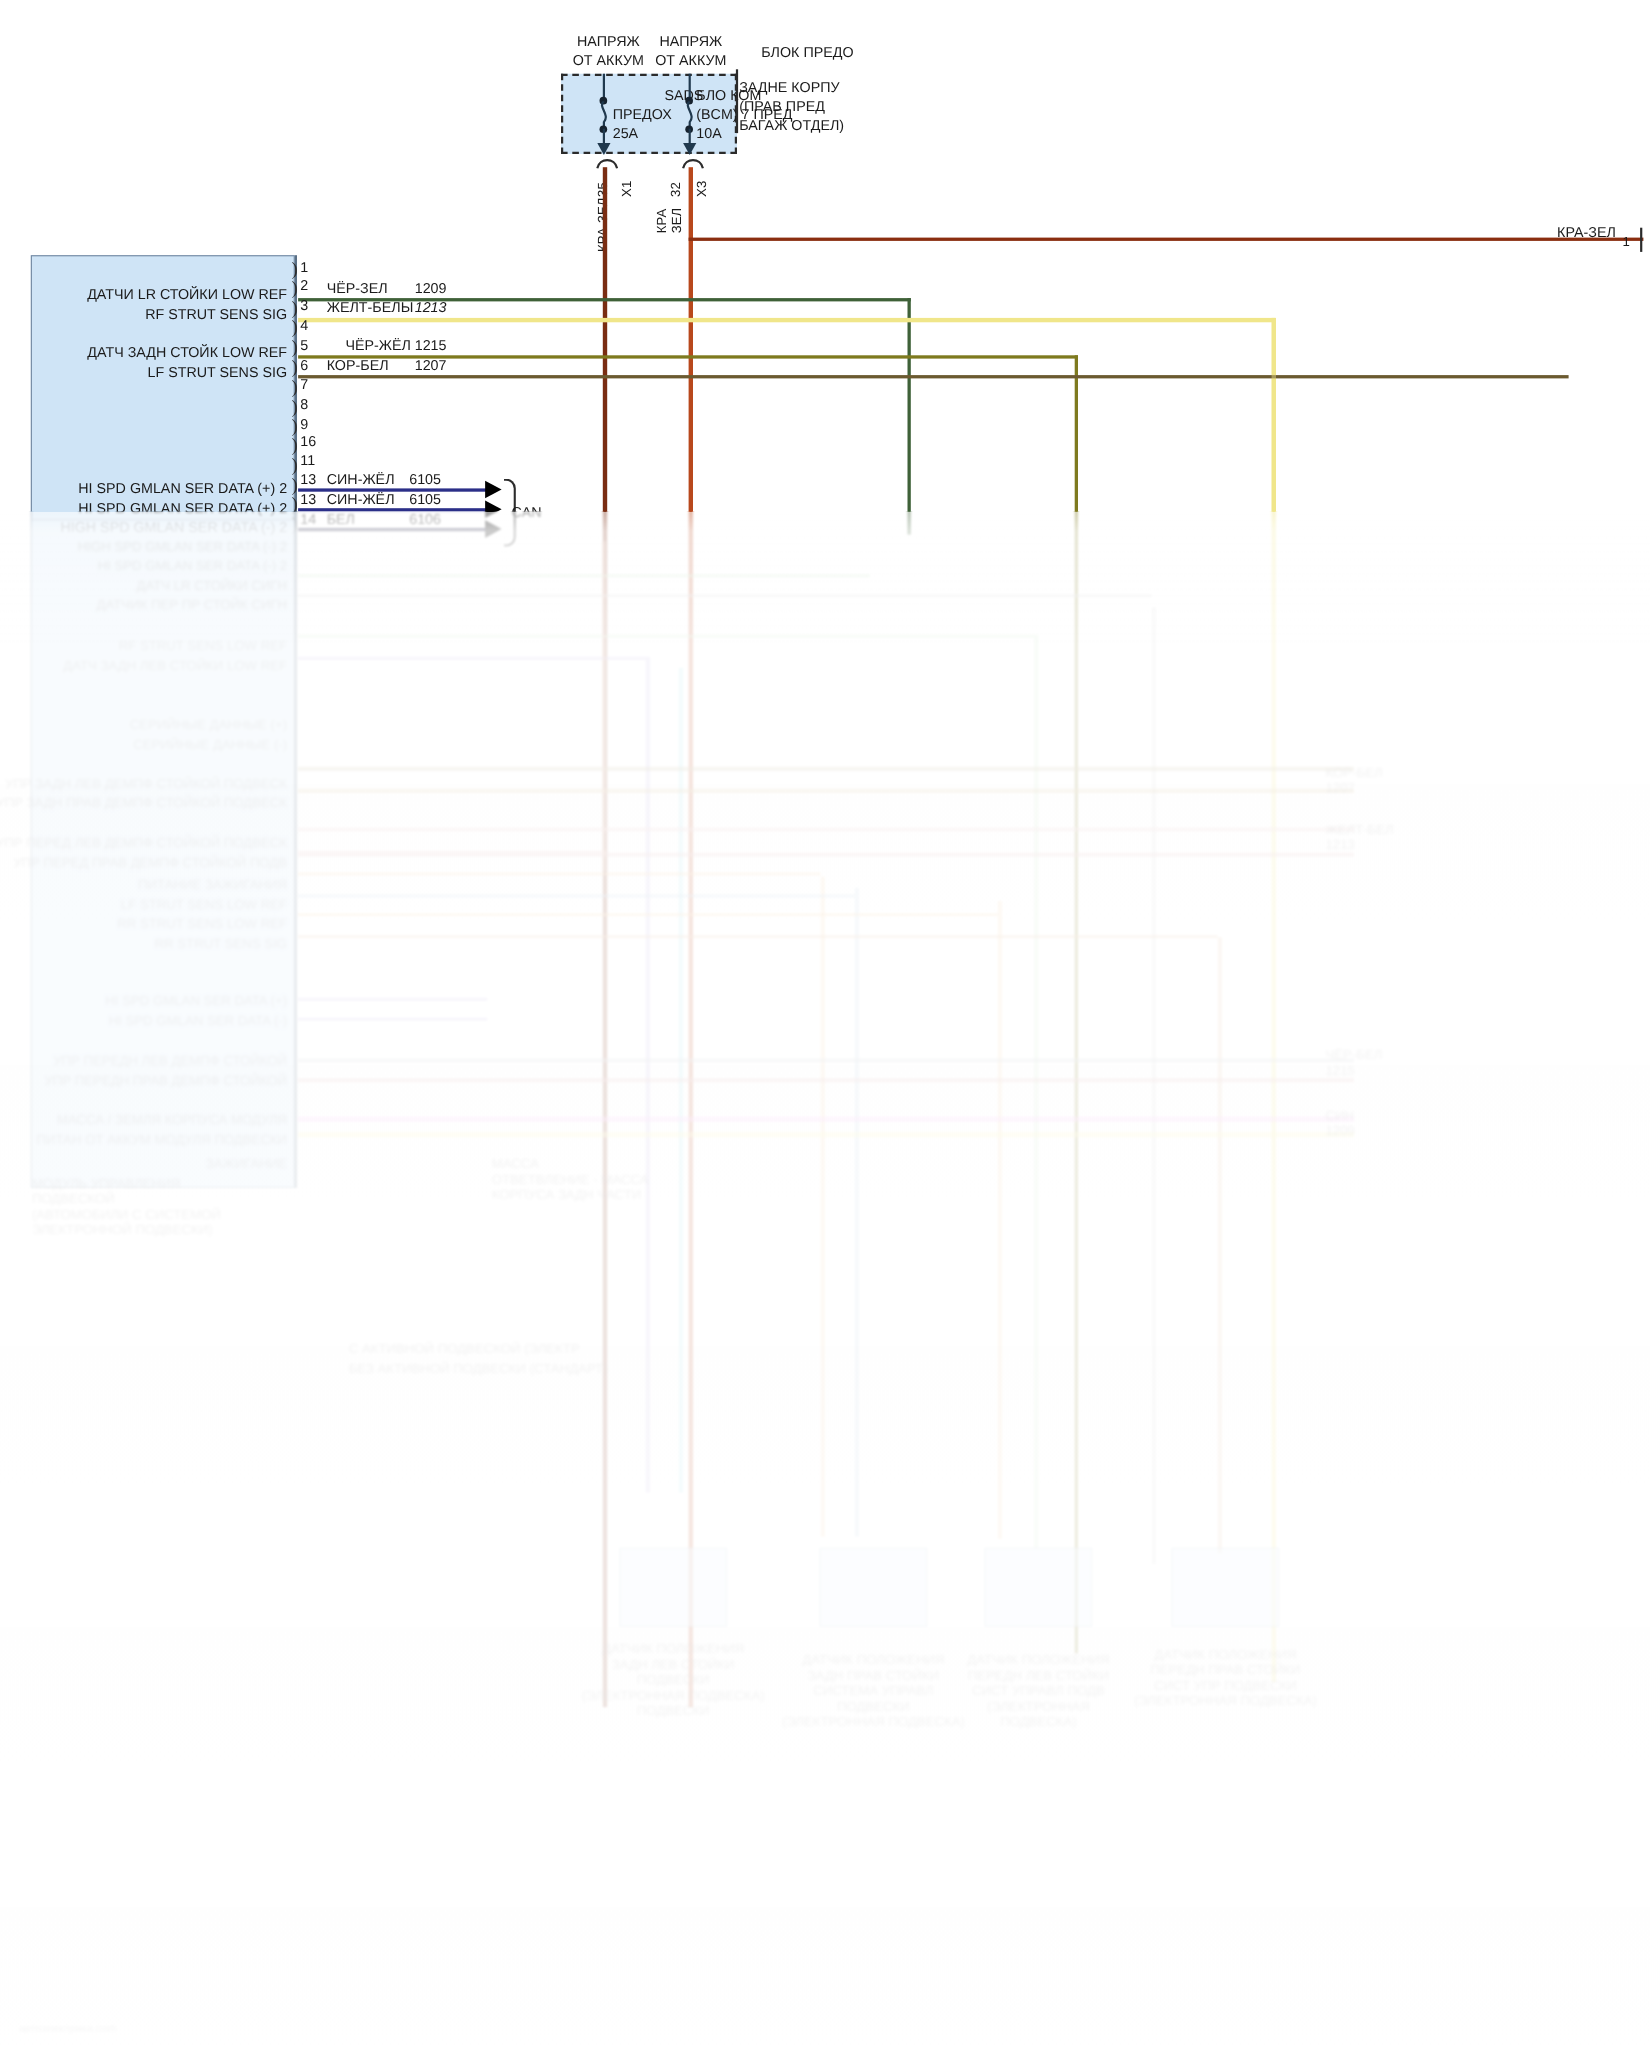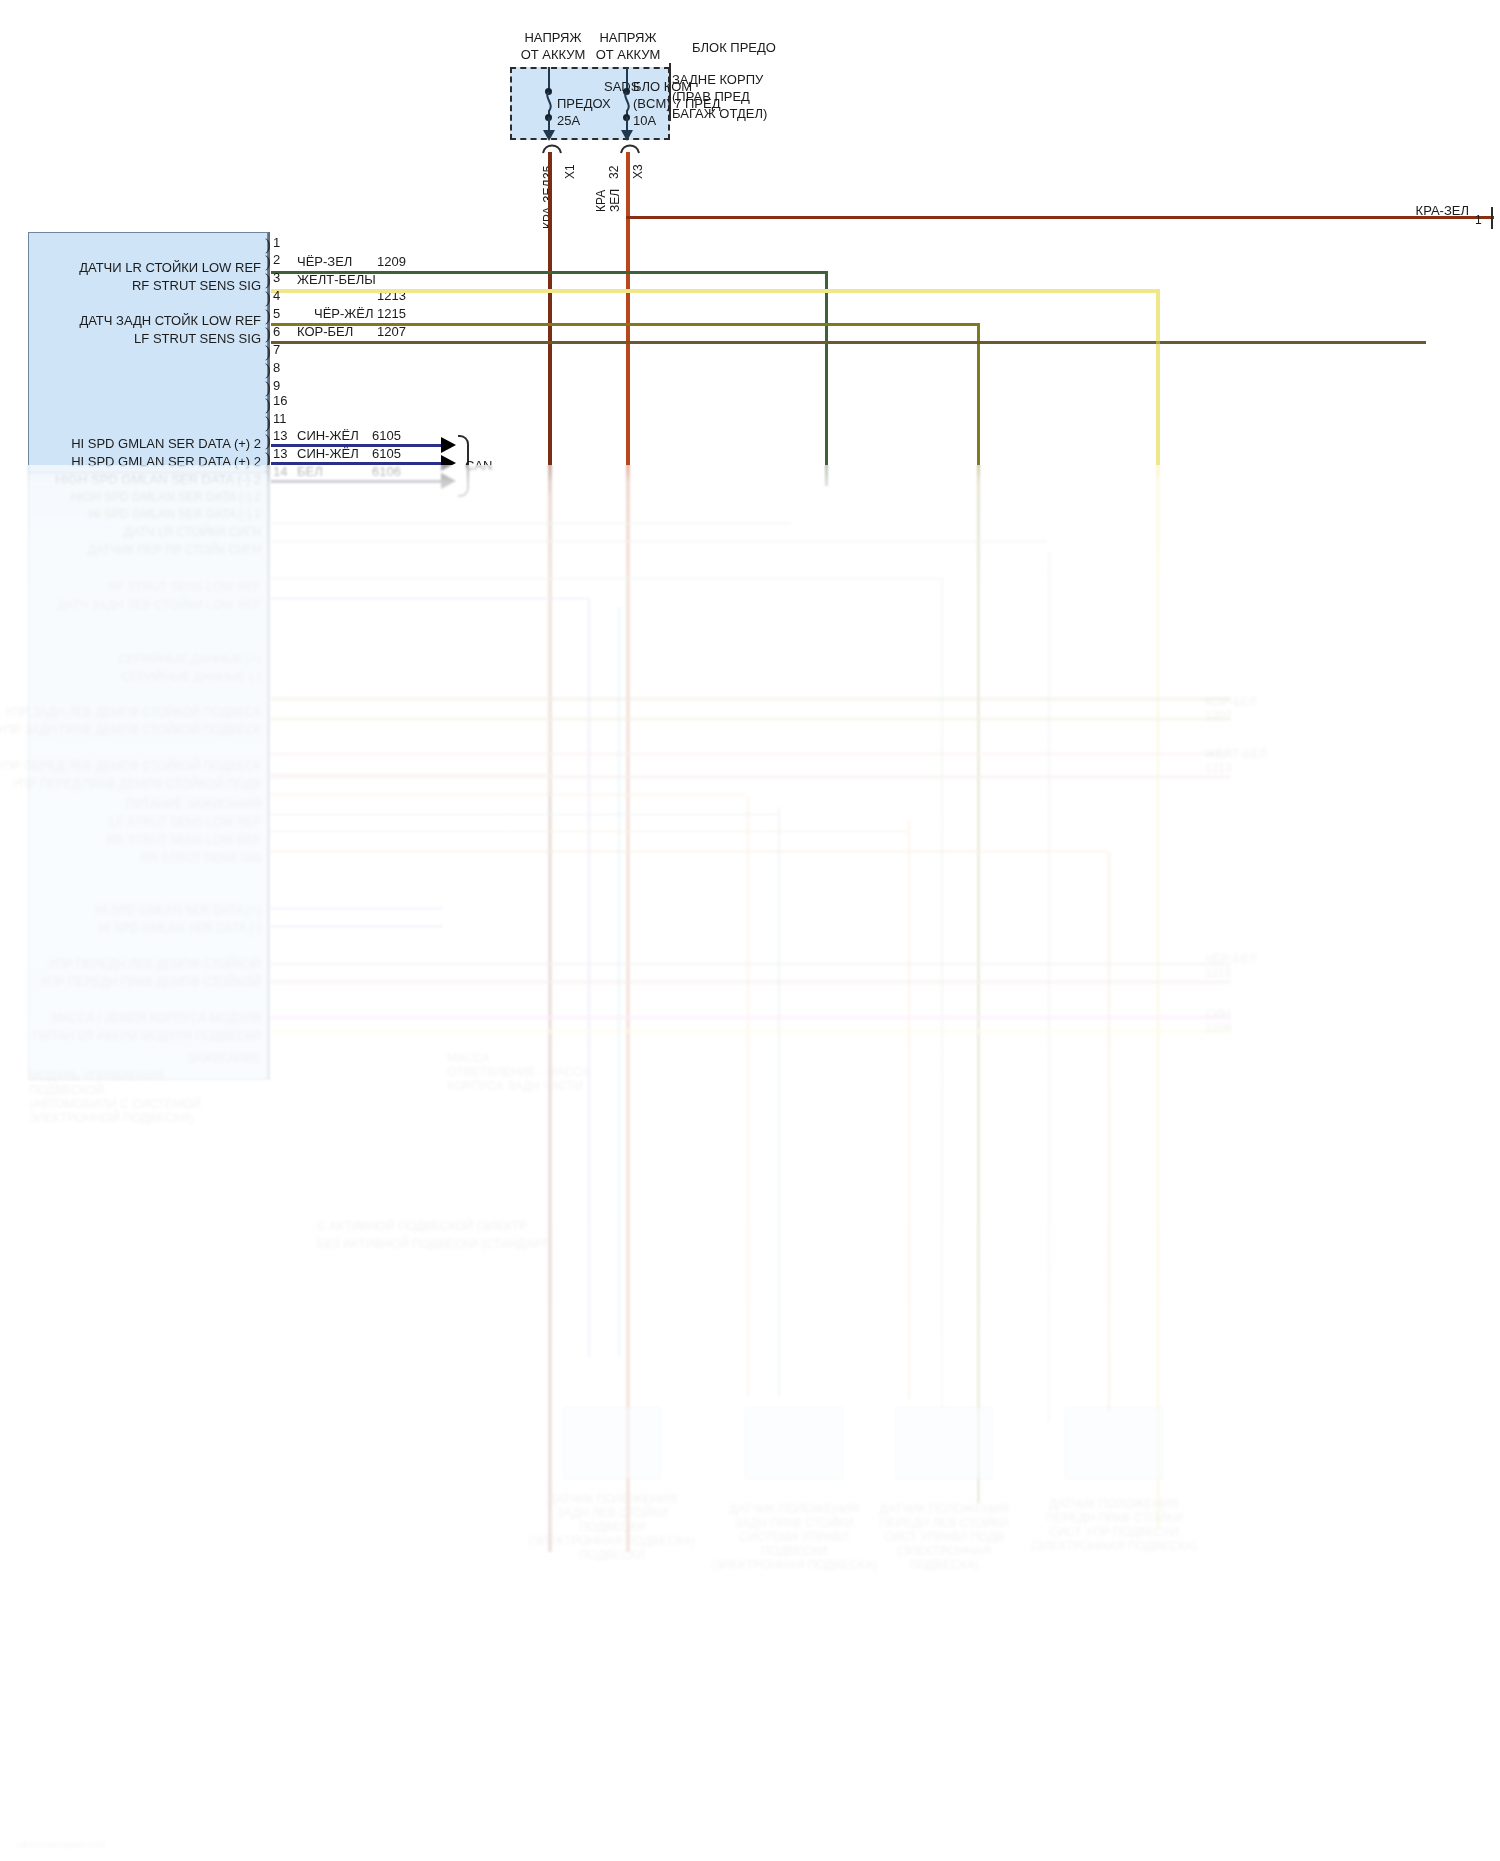--- a/index.html
+++ b/index.html
@@ -134,21 +134,21 @@
     <div class="txt r" style="left:254px;top:254px;">ДАТЧИ LR СТОЙКИ LOW REF</div>
     <div class="txt" style="left:290px;top:248px;">ЧЁР-ЗЕЛ</div>
     <div class="txt" style="left:370px;top:248px;">1209</div>
     <div class="wire hw" style="left:264px;top:264px;width:557px;background:#3f6138;"></div>
     <div class="wire vw" style="left:818px;top:264px;height:215px;background:#3f6138;"></div>
 
     <div class="pinbr" style="left:258px;top:263px;">)</div>
     <div class="pinnum" style="left:266px;top:263px;">3</div>
     <div class="txt r" style="left:254px;top:272px;">RF STRUT SENS SIG</div>
     <div class="txt" style="left:290px;top:266px;">ЖЕЛТ-БЕЛЫ</div>
-    <div class="txt" style="left:370px;top:282px;">1213</div>
+    <div class="txt" style="left:370px;top:266px;font-style:italic;">1213</div>
     <div class="wire hw" style="left:264px;top:282px;width:888px;background:#f0e68a;height:4px;"></div>
     <div class="wire vw" style="left:1149px;top:282px;height:1240px;background:#f0e68a;width:4px;"></div>
 
     <div class="pinbr" style="left:258px;top:281px;">)</div>
     <div class="pinnum" style="left:266px;top:281px;">4</div>
 
     <div class="pinbr" style="left:258px;top:299px;">)</div>
     <div class="pinnum" style="left:266px;top:299px;">5</div>
     <div class="txt r" style="left:254px;top:307px;">ДАТЧ ЗАДН СТОЙК LOW REF</div>
     <div class="txt" style="left:307px;top:300px;">ЧЁР-ЖЁЛ</div>

